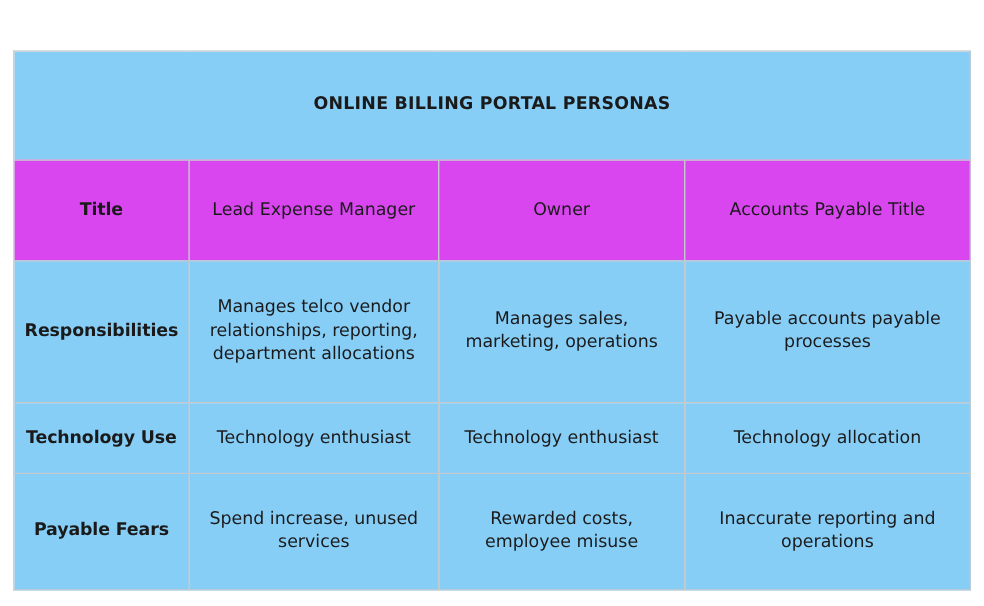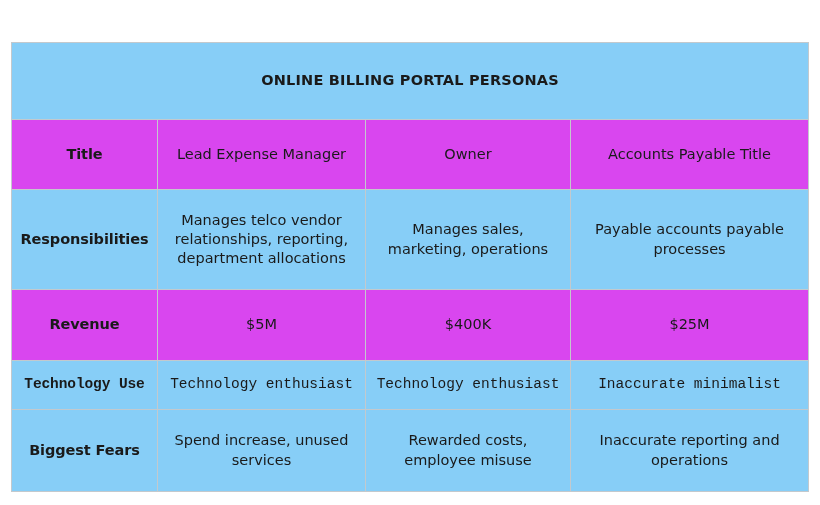--- a/index.html
+++ b/index.html
@@ -71,21 +71,21 @@
     font-size: 16px;
     color: #000000;
     letter-spacing: -0.1px;
   }
 
   
   tr.r-title td { height: 63px; }
   tr.r-1 td { height: 58px; }
   tr.r-2 td { height: 82px; }
   tr.r-3 td { height: 58px; }
-  tr.r-4 td { height: 41px; font-family: Liberation Mono, monospace; }
+  tr.r-4 td { height: 41px; }
   tr.r-5 td { height: 67px; }
   tr.r-6 td { height: 67px; }
 </style>
 </head>
 <body>
 
 <div id="persona-table-wrap">
   <table class="persona-table">
     <colgroup>
       <col class="c-label">
@@ -105,36 +105,30 @@
         <td>Accounts Payable Title</td>
       </tr>
 
       <tr class="r-2 row-blue">
         <td class="row-label">Responsibilities</td>
         <td>Manages telco vendor relationships, reporting, department allocations</td>
         <td>Manages sales, marketing, operations</td>
         <td>Payable accounts payable processes</td>
       </tr>
 
-      <tr class="r-3 row-white">
-        <td class="row-label">Revenue</td>
-        <td>$5M</td>
-        <td>$400K</td>
-        <td>$25M</td>
-      </tr>
 
       <tr class="r-4 row-blue">
         <td class="row-label">Technology Use</td>
         <td>Technology enthusiast</td>
         <td>Technology enthusiast</td>
-        <td>Inaccurate minimalist</td>
+        <td>Technology allocation</td>
       </tr>
 
 
       <tr class="r-6 row-blue">
-        <td class="row-label">Biggest Fears</td>
+        <td class="row-label">Payable Fears</td>
         <td>Spend increase, unused services</td>
         <td>Rewarded costs, employee misuse</td>
         <td>Inaccurate reporting and operations</td>
       </tr>
     </tbody>
   </table>
 </div>
 
 </body></html>

